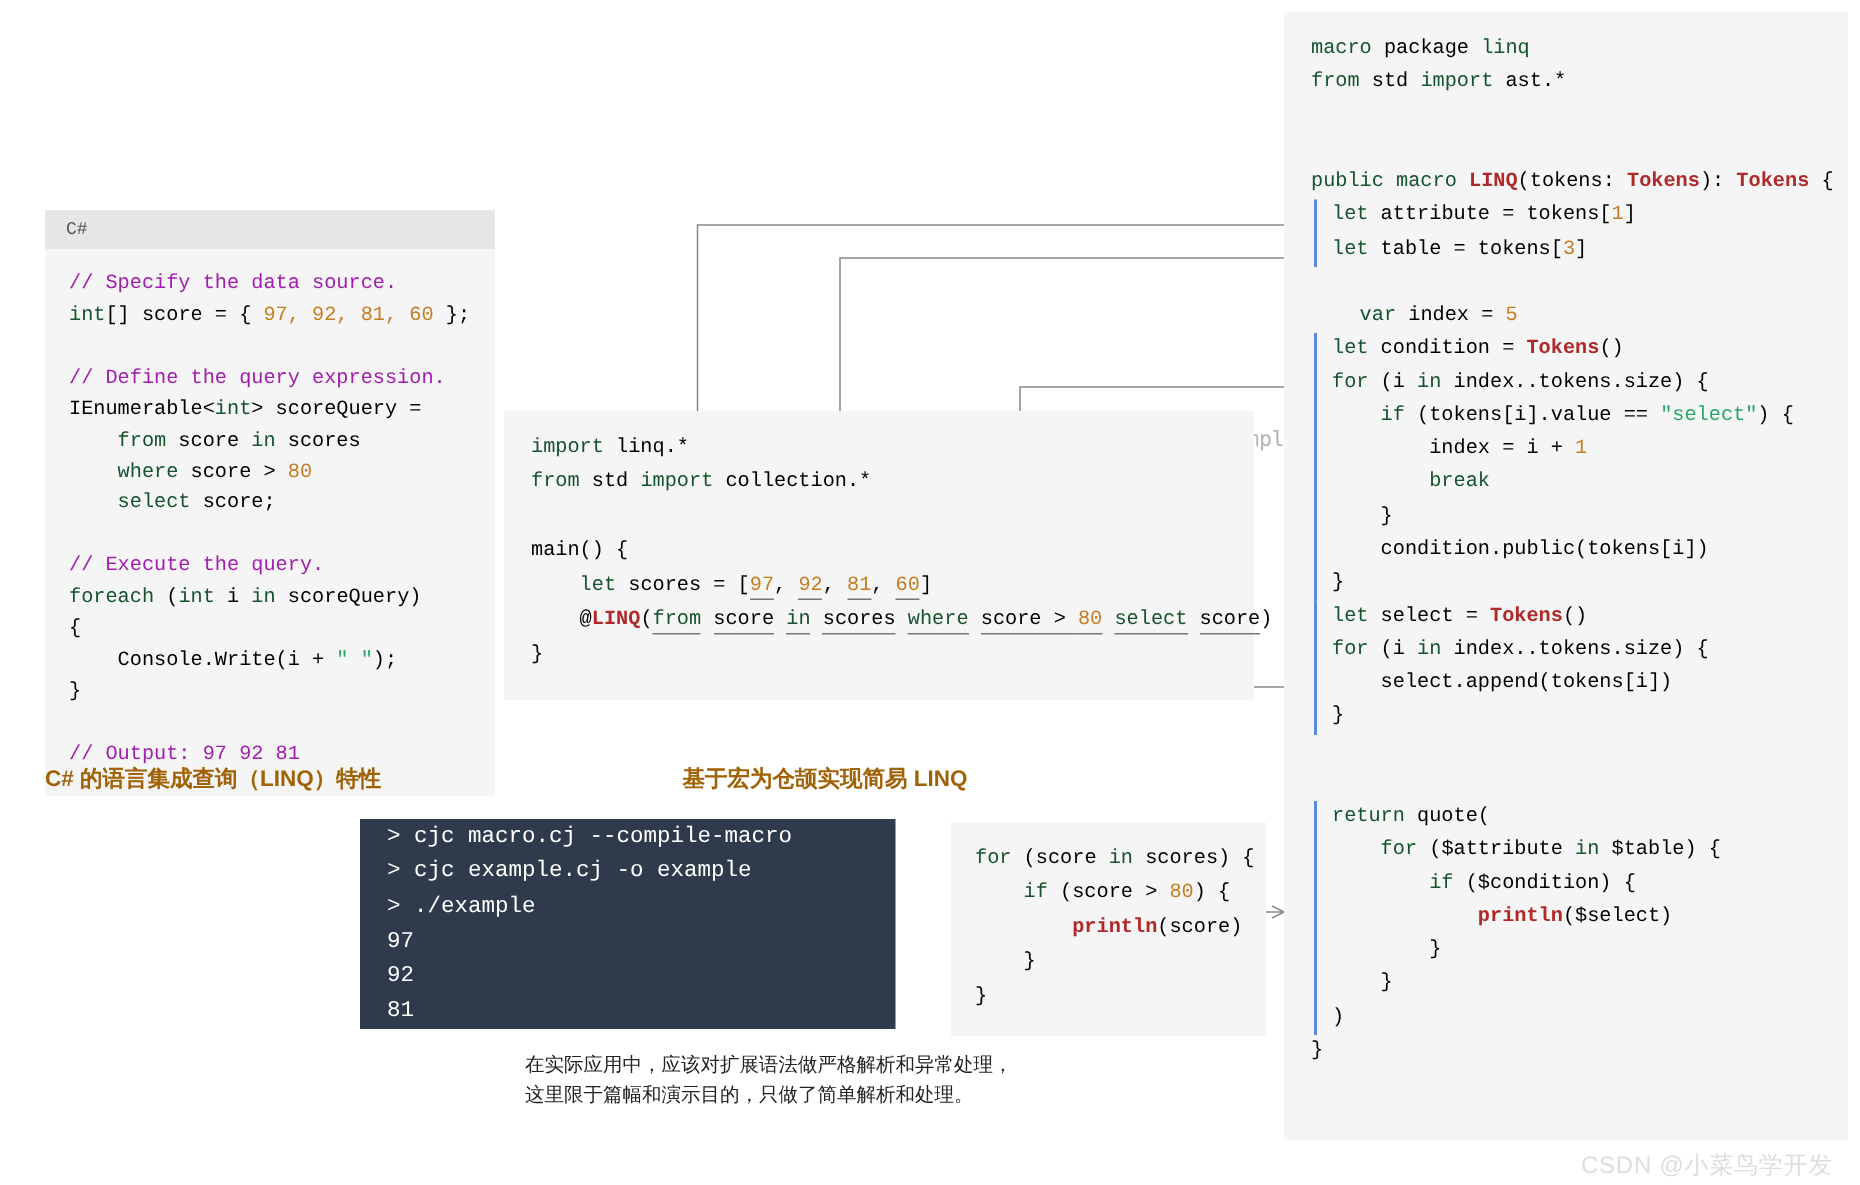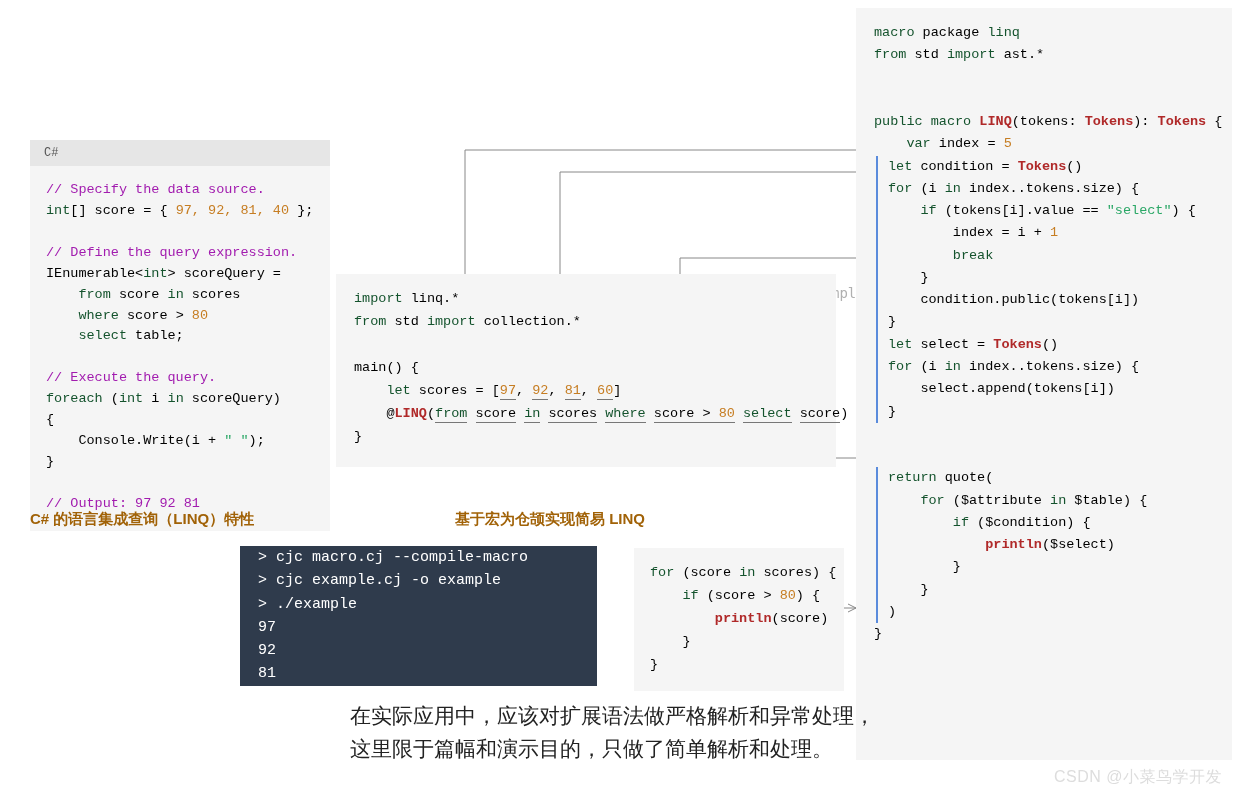--- a/index.html
+++ b/index.html
@@ -81,21 +81,21 @@
   .macro-label {
     position: absolute;
     right: 20px; top: 18px;
     color: #b0b0b0;
     font-size: 14px;
   }
   .note-text {
     position: absolute;
     left: 350px; top: 700px;
     font-family: "PingFang SC","Microsoft YaHei",sans-serif;
-    font-size: 21px;
+    font-size: 13px;
     color: #222;
     line-height: 1.55;
   }
   .watermark {
     position: absolute;
     right: 18px; bottom: 2px;
     color: #ddd;
     font-family: "PingFang SC","Microsoft YaHei",sans-serif;
     font-size: 16px;
     letter-spacing: 0.5px;
@@ -132,27 +132,27 @@
       <polyline points="844,608 880,608 880,578 905,578"></polyline>
       <polyline points="856,608 848,604"></polyline>
       <polyline points="856,608 848,612"></polyline>
     </g>
   </svg>
 
   <div class="panel csharp-panel">
     <div class="csharp-header">C#</div>
     <div class="csharp-body">
 <pre><span class="comment">// Specify the data source.</span>
-<span class="kw">int</span><span>[] score = { </span><span class="num">97, 92, 81, 40</span><span> };</span>
+<span class="kw">int</span><span>[] score = { </span><span class="num">97, 92, 81, 60</span><span> };</span>
 
 <span class="comment">// Define the query expression.</span>
 <span>IEnumerable&lt;</span><span class="kw">int</span><span>&gt; scoreQuery =</span>
     <span class="kw">from</span><span> score </span><span class="kw">in</span><span> scores</span>
     <span class="kw">where</span><span> score &gt; </span><span class="num">80</span>
-    <span class="kw">select</span><span> table;</span>
+    <span class="kw">select</span><span> score;</span>
 
 <span class="comment">// Execute the query.</span>
 <span class="kw">foreach</span><span> (</span><span class="kw">int</span><span> i </span><span class="kw">in</span><span> scoreQuery)</span>
 <span>{</span>
 <span>    Console.Write(i + </span><span class="str">" "</span><span>);</span>
 <span>}</span>
 
 <span class="comment">// Output: 97 92 81</span></pre>
     </div>
   </div>
@@ -188,20 +188,22 @@
 <span>}</span></pre>
   </div>
 
   <div class="macro-label">macro.cj</div>
   <div class="panel macro-panel">
 <pre><span class="kw">macro</span><span> package </span><span class="kw">linq</span>
 <span class="kw">from</span><span> std </span><span class="kw">import</span><span> ast.*</span>
 
 
 <span class="kw">public</span><span class="kw"> macro </span><span class="func bold">LINQ</span><span>(tokens: </span><span class="func bold">Tokens</span><span>): </span><span class="func bold">Tokens</span><span> {</span>
+<div class="vbar"><span class="kw">let</span><span> attribute = tokens[</span><span class="num">1</span><span>]</span>
+<span class="kw">let</span><span> table = tokens[</span><span class="num">3</span><span>]</span></div>
     <span class="kw">var</span><span> index = </span><span class="num">5</span>
 <div class="vbar"><span class="kw">let</span><span> condition = </span><span class="func bold">Tokens</span><span>()</span>
 <span class="kw">for</span><span> (i </span><span class="kw">in</span><span> index..tokens.size) {</span>
 <span>    </span><span class="kw">if</span><span> (tokens[i].value == </span><span class="str">"select"</span><span>) {</span>
 <span>        index = i + </span><span class="num">1</span>
 <span>        </span><span class="kw">break</span>
 <span>    }</span>
 <span>    condition.public(tokens[i])</span>
 <span>}</span></div><div class="vbar"><span class="kw">let</span><span> select = </span><span class="func bold">Tokens</span><span>()</span>
 <span class="kw">for</span><span> (i </span><span class="kw">in</span><span> index..tokens.size) {</span>

